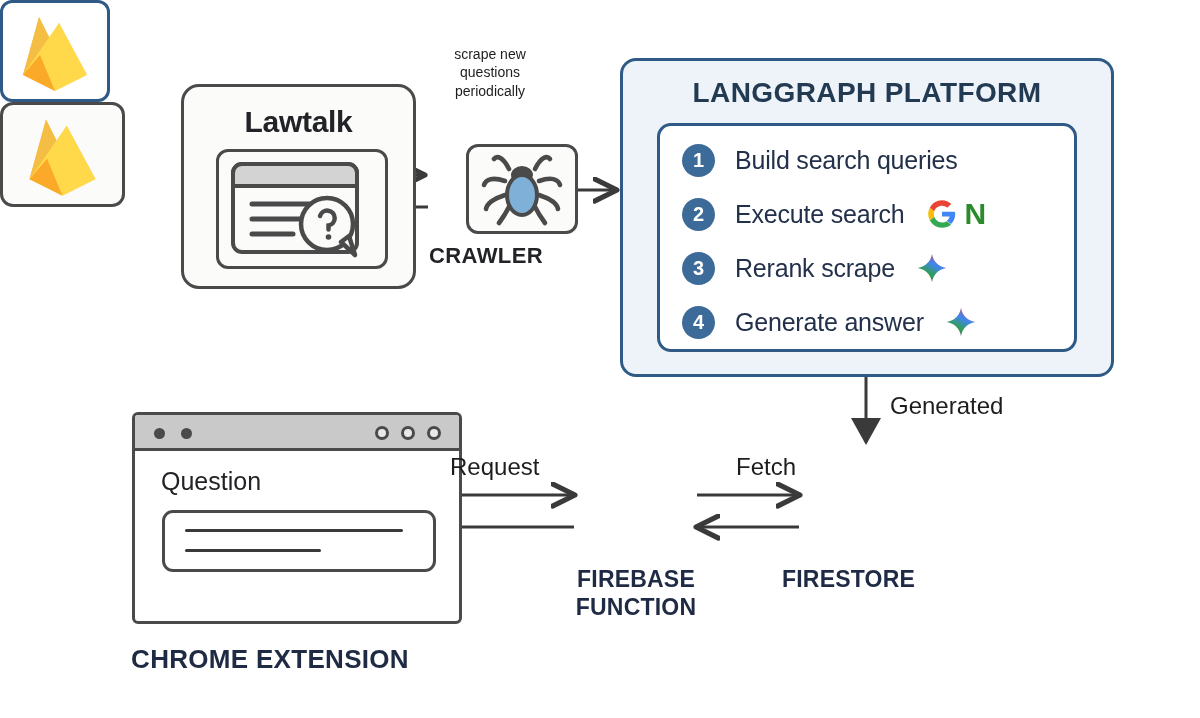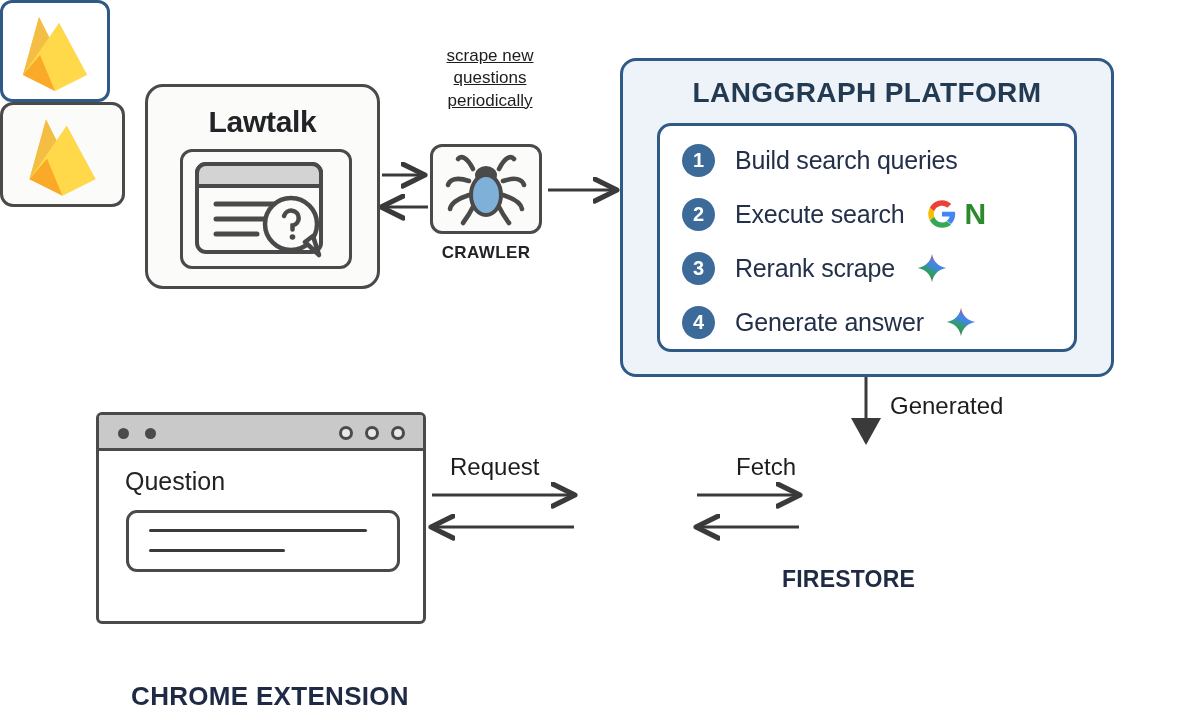--- a/index.html
+++ b/index.html
@@ -16,20 +16,21 @@
     background: #ffffff;
     overflow: hidden;
   }
 
   
   .card {
     position: absolute;
     background: #fbfbfa;
     border: 3px solid #4a4a4a;
     border-radius: 14px;
+    margin-left: 36px;
   }
 
   
   #lawtalk-card {
     left: 145px; top: 84px;
     width: 235px; height: 205px;
     border-radius: 18px;
     border-width: 3px;
   }
   #lawtalk-title {
@@ -54,34 +55,33 @@
   #crawler-card {
     left: 430px; top: 144px;
     width: 112px; height: 90px;
     border-radius: 12px;
   }
   #crawler-label {
     position: absolute;
     left: 396px; top: 243px;
     width: 180px;
     text-align: center;
-    font-size: 17px;
+    font-size: 22px;
     font-weight: 700;
     color: #222326;
     letter-spacing: 0.4px;
   }
   #scrape-note {
     position: absolute;
     left: 424px; top: 45px;
     width: 132px;
     text-align: center;
-    font-size: 17px;
+    font-size: 14px;
     line-height: 1.32;
     color: #1d1d1f;
-    text-decoration: underline;
   }
 
   
   #langgraph-box {
     position: absolute;
     left: 620px; top: 58px;
     width: 494px; height: 319px;
     background: #eef2f9;
     border: 3px solid #2f5party;
     border: 3px solid #2f5a87;
@@ -193,21 +193,20 @@
   }
   #ext-label {
     position: absolute;
     left: 60px; top: 644px;
     width: 420px;
     text-align: center;
     font-size: 26px;
     font-weight: 700;
     color: #1f2a44;
     letter-spacing: 0.3px;
-    margin-top: 37px;
   }
 
   
   #fbfn-card {
     left: 580px; top: 455px;
     width: 110px; height: 102px;
     border: 3px solid #2f5a87;
     border-radius: 12px;
     background: #ffffff;
   }
@@ -410,20 +409,24 @@
   <div id="ext-label">CHROME EXTENSION</div>
 
   <div id="fbfn-card">
     <svg width="104" height="96" viewBox="0 0 104 96">
       <path d="M20,72 L36,14 L47,36 L56,20 L84,72 Z" fill="#ffc24a"></path>
       <path d="M20,72 L36,14 L47,36 L37,52 Z" fill="#f4bd44"></path>
       <path d="M20,72 L56,20 L84,72 L52,88 Z" fill="#ffd94a"></path>
       <path d="M20,72 L37,52 L52,88 Z" fill="#f6820c" opacity="0.55"></path>
     </svg>
   </div>
+  <div id="fbfn-label">
+    <div>FIREBASE</div>
+    <div>FUNCTION</div>
+  </div>
 
   <div id="firestore-card">
     <svg width="119" height="99" viewBox="0 0 104 96">
       <path d="M20,72 L36,14 L47,36 L56,20 L84,72 Z" fill="#ffc24a"></path>
       <path d="M20,72 L36,14 L47,36 L37,52 Z" fill="#f4bd44"></path>
       <path d="M20,72 L56,20 L84,72 L52,88 Z" fill="#ffd94a"></path>
       <path d="M20,72 L37,52 L52,88 Z" fill="#f6820c" opacity="0.55"></path>
     </svg>
   </div>
   <div id="firestore-label">FIRESTORE</div>

